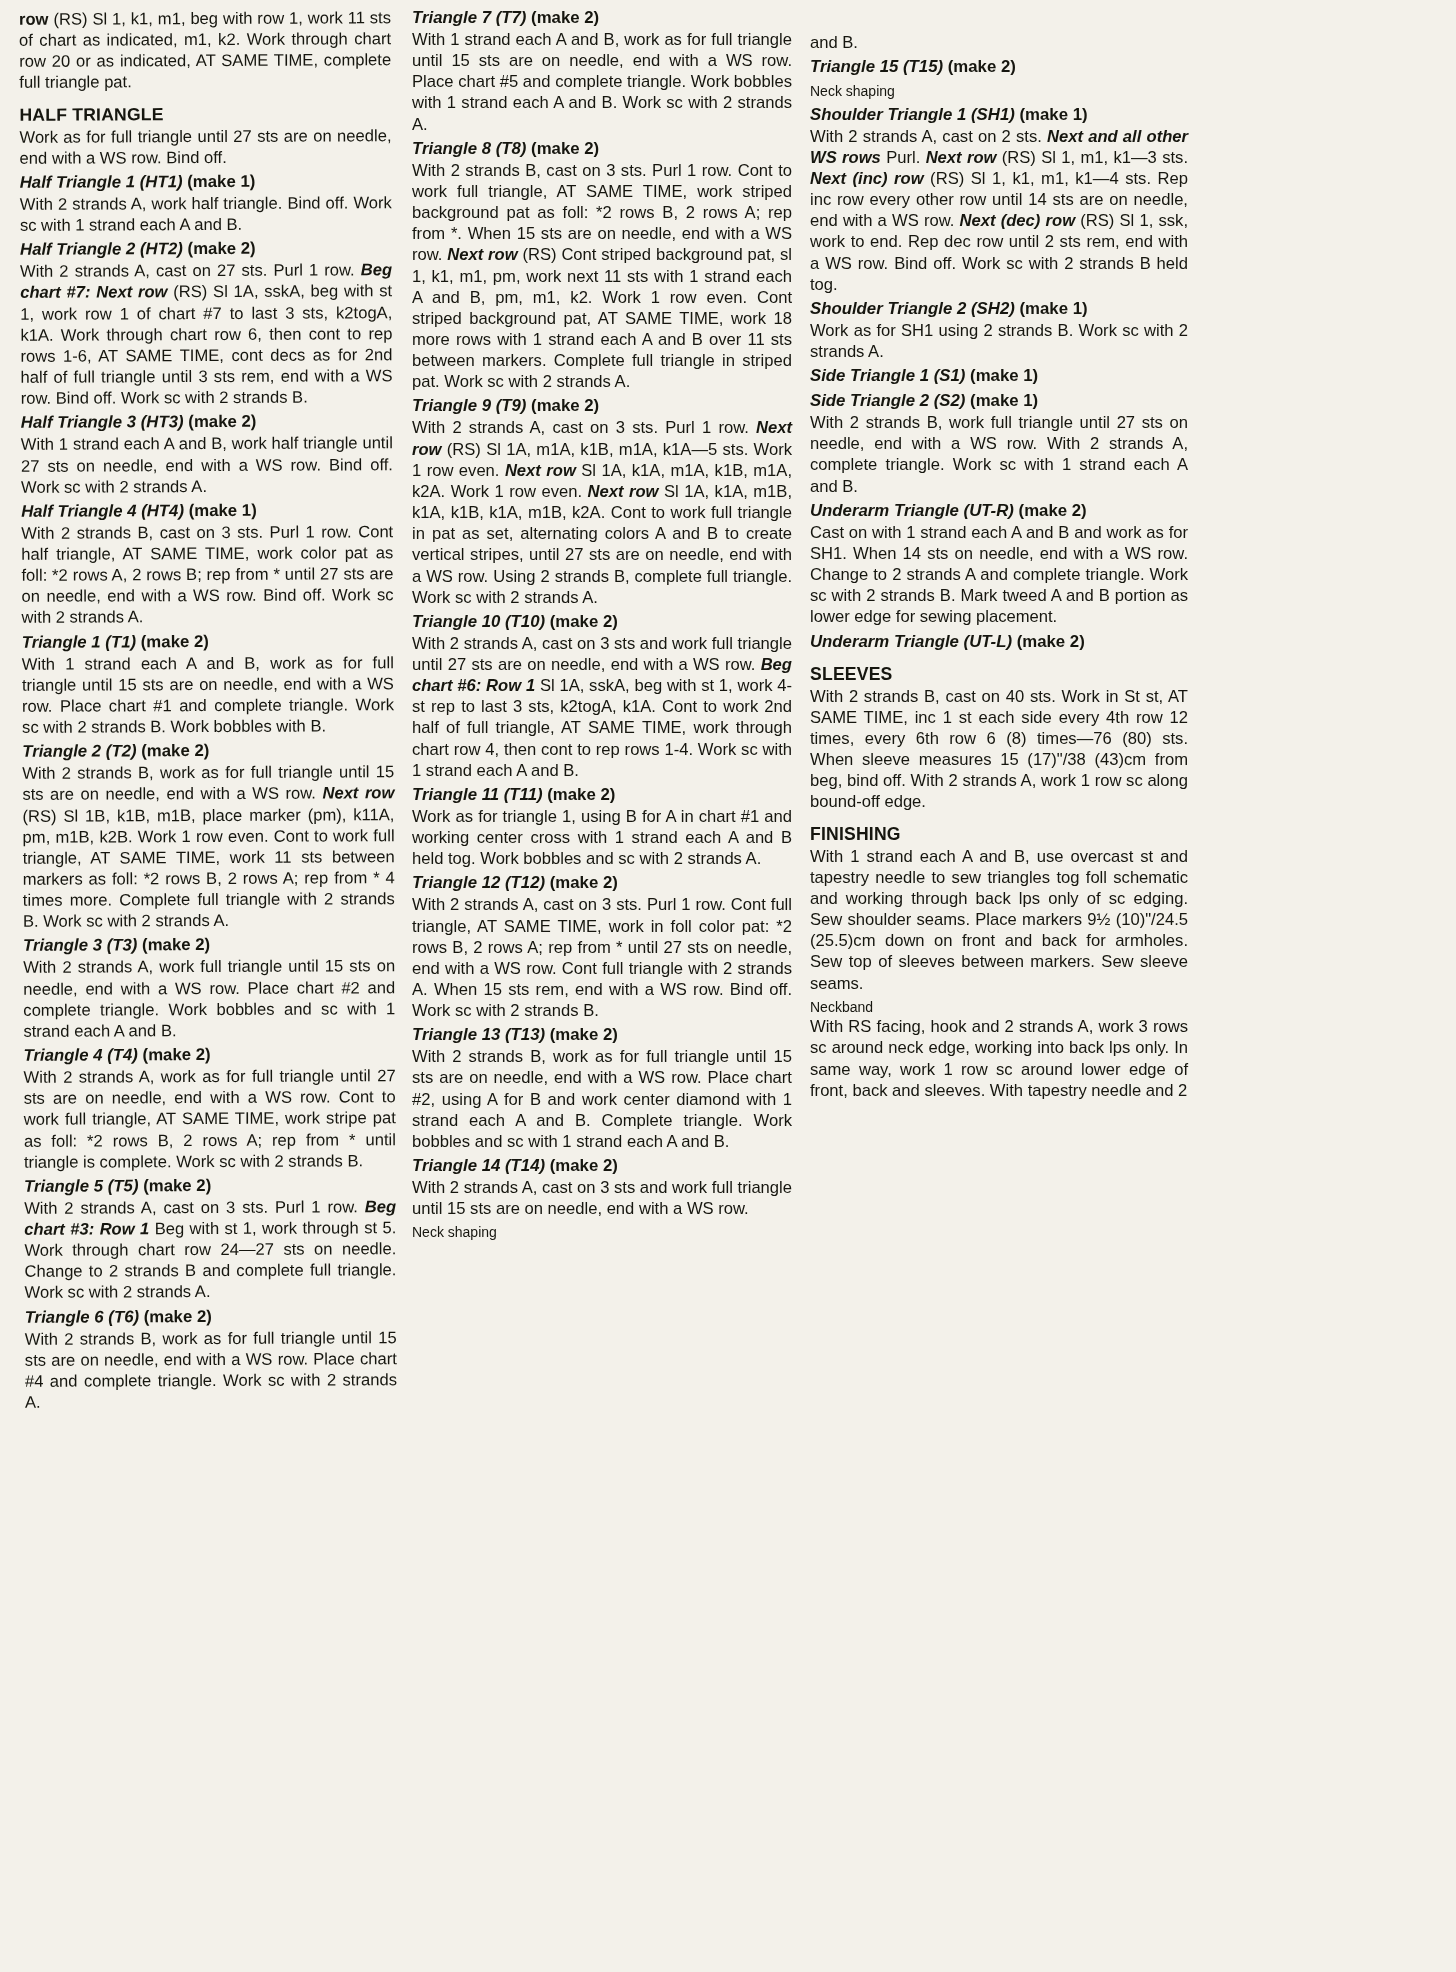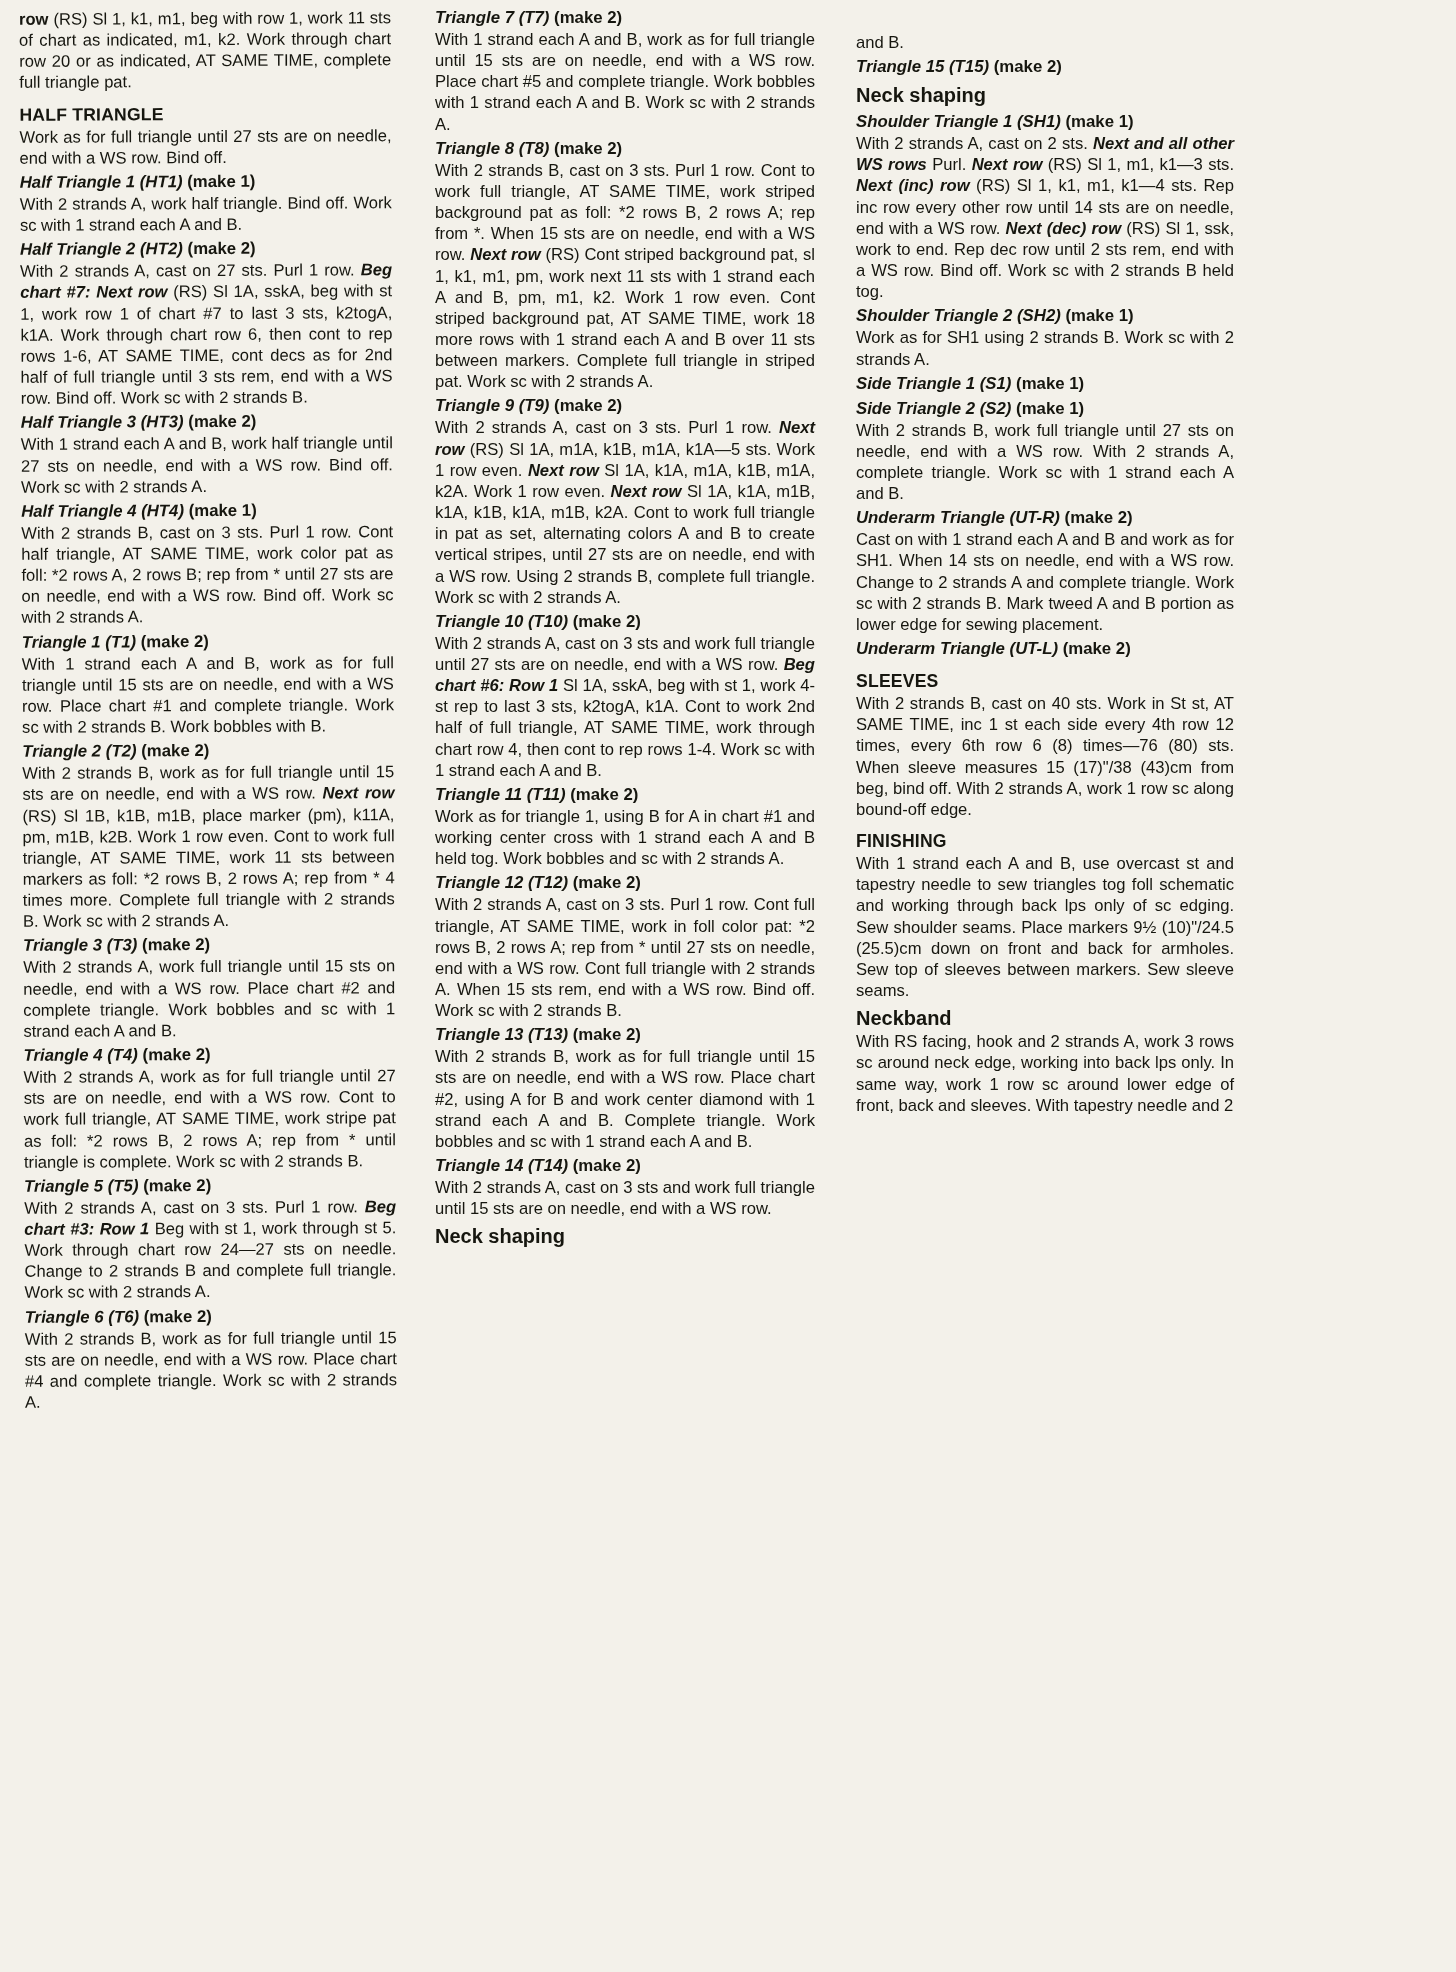--- a/index.html
+++ b/index.html
@@ -16,21 +16,21 @@
   #page {
     position: relative;
     width: 1456px;
     height: 1972px;
     box-sizing: border-box;
     padding: 8px 18px 10px 22px;
     background: #f3f1ea;
   }
   .columns {
     display: flex;
-    gap: 41px;
+    gap: 18px;
     height: 100%;
     align-items: flex-start;
   }
   .col {
     width: 372px;
     flex: 0 0 372px;
   }
   .col.c1 { transform: rotate(-0.25deg); }
   .col.c2 { width: 380px; flex: 0 0 380px; }
   .col.c3 { width: 378px; flex: 0 0 378px; margin-top: 24px; }
@@ -55,22 +55,22 @@
     font-style: italic;
     font-size: 16.8px;
     margin: 4px 0 0 0;
     line-height: 1.25;
   }
   .sub-head .make {
     font-weight: bold;
     font-style: normal;
   }
   .minor-head {
-    font-weight: bold;
-    font-size: 20px;
+    font-weight: normal;
+    font-size: 14px;
     margin: 5px 0 0 0;
     line-height: 1.25;
   }
   b, .b { font-weight: bold; }
   i, .i { font-style: italic; }
   .tight { margin-top: 0; }
 </style>
 </head>
 <body>
 

